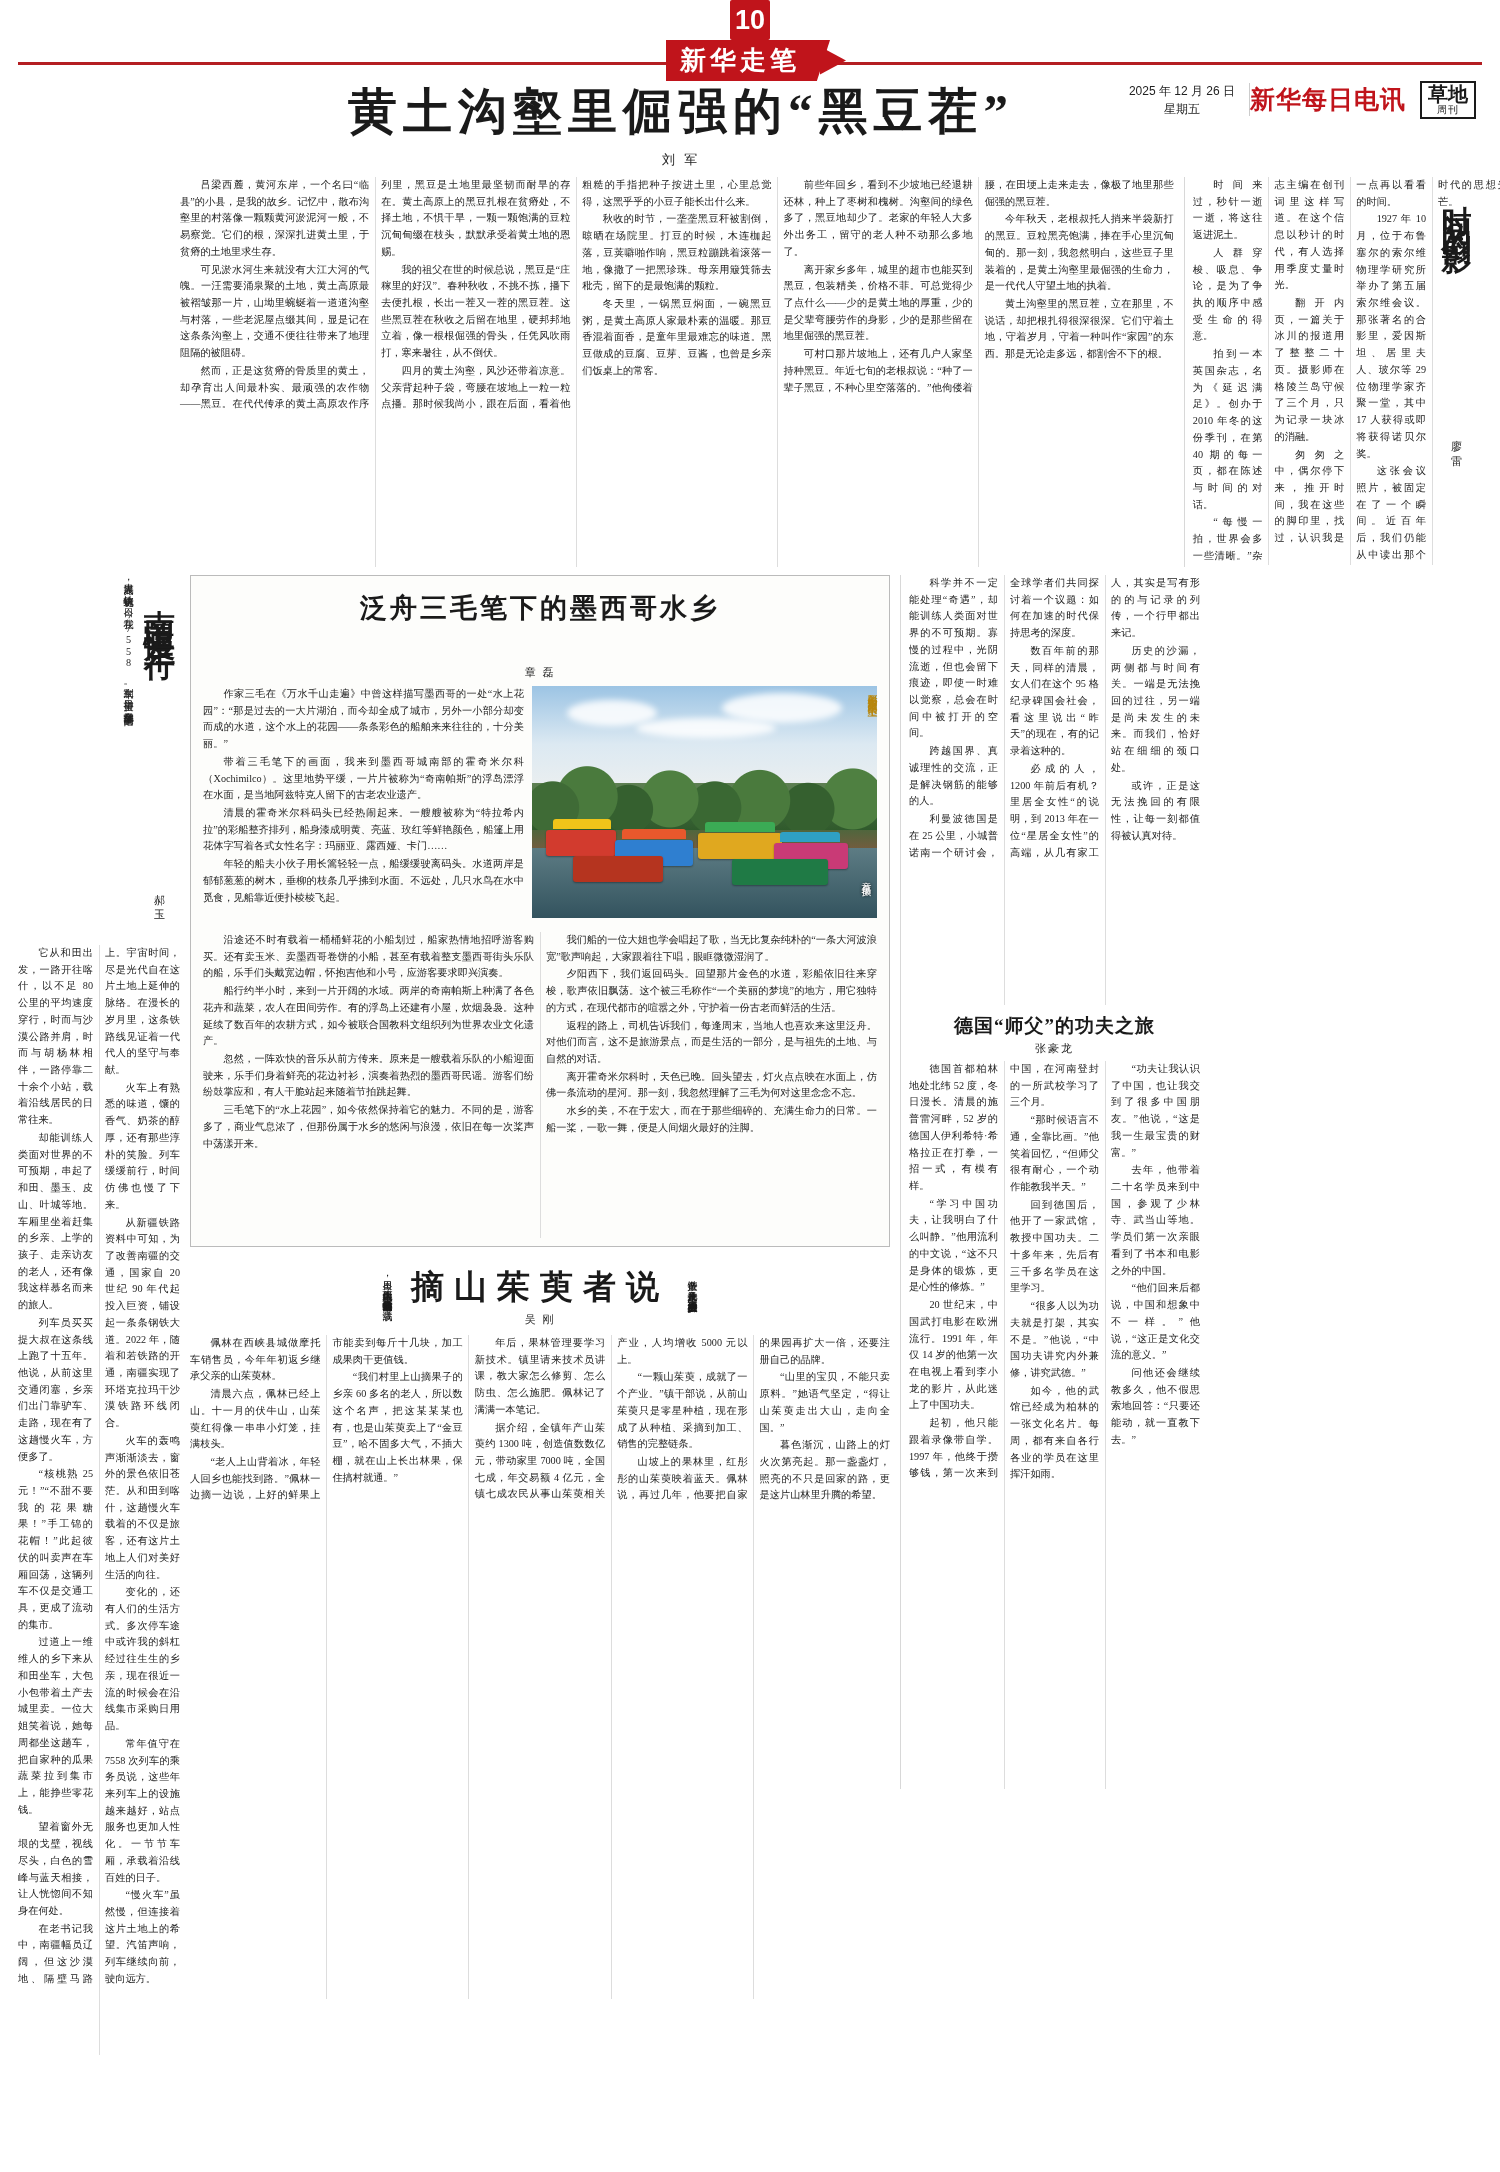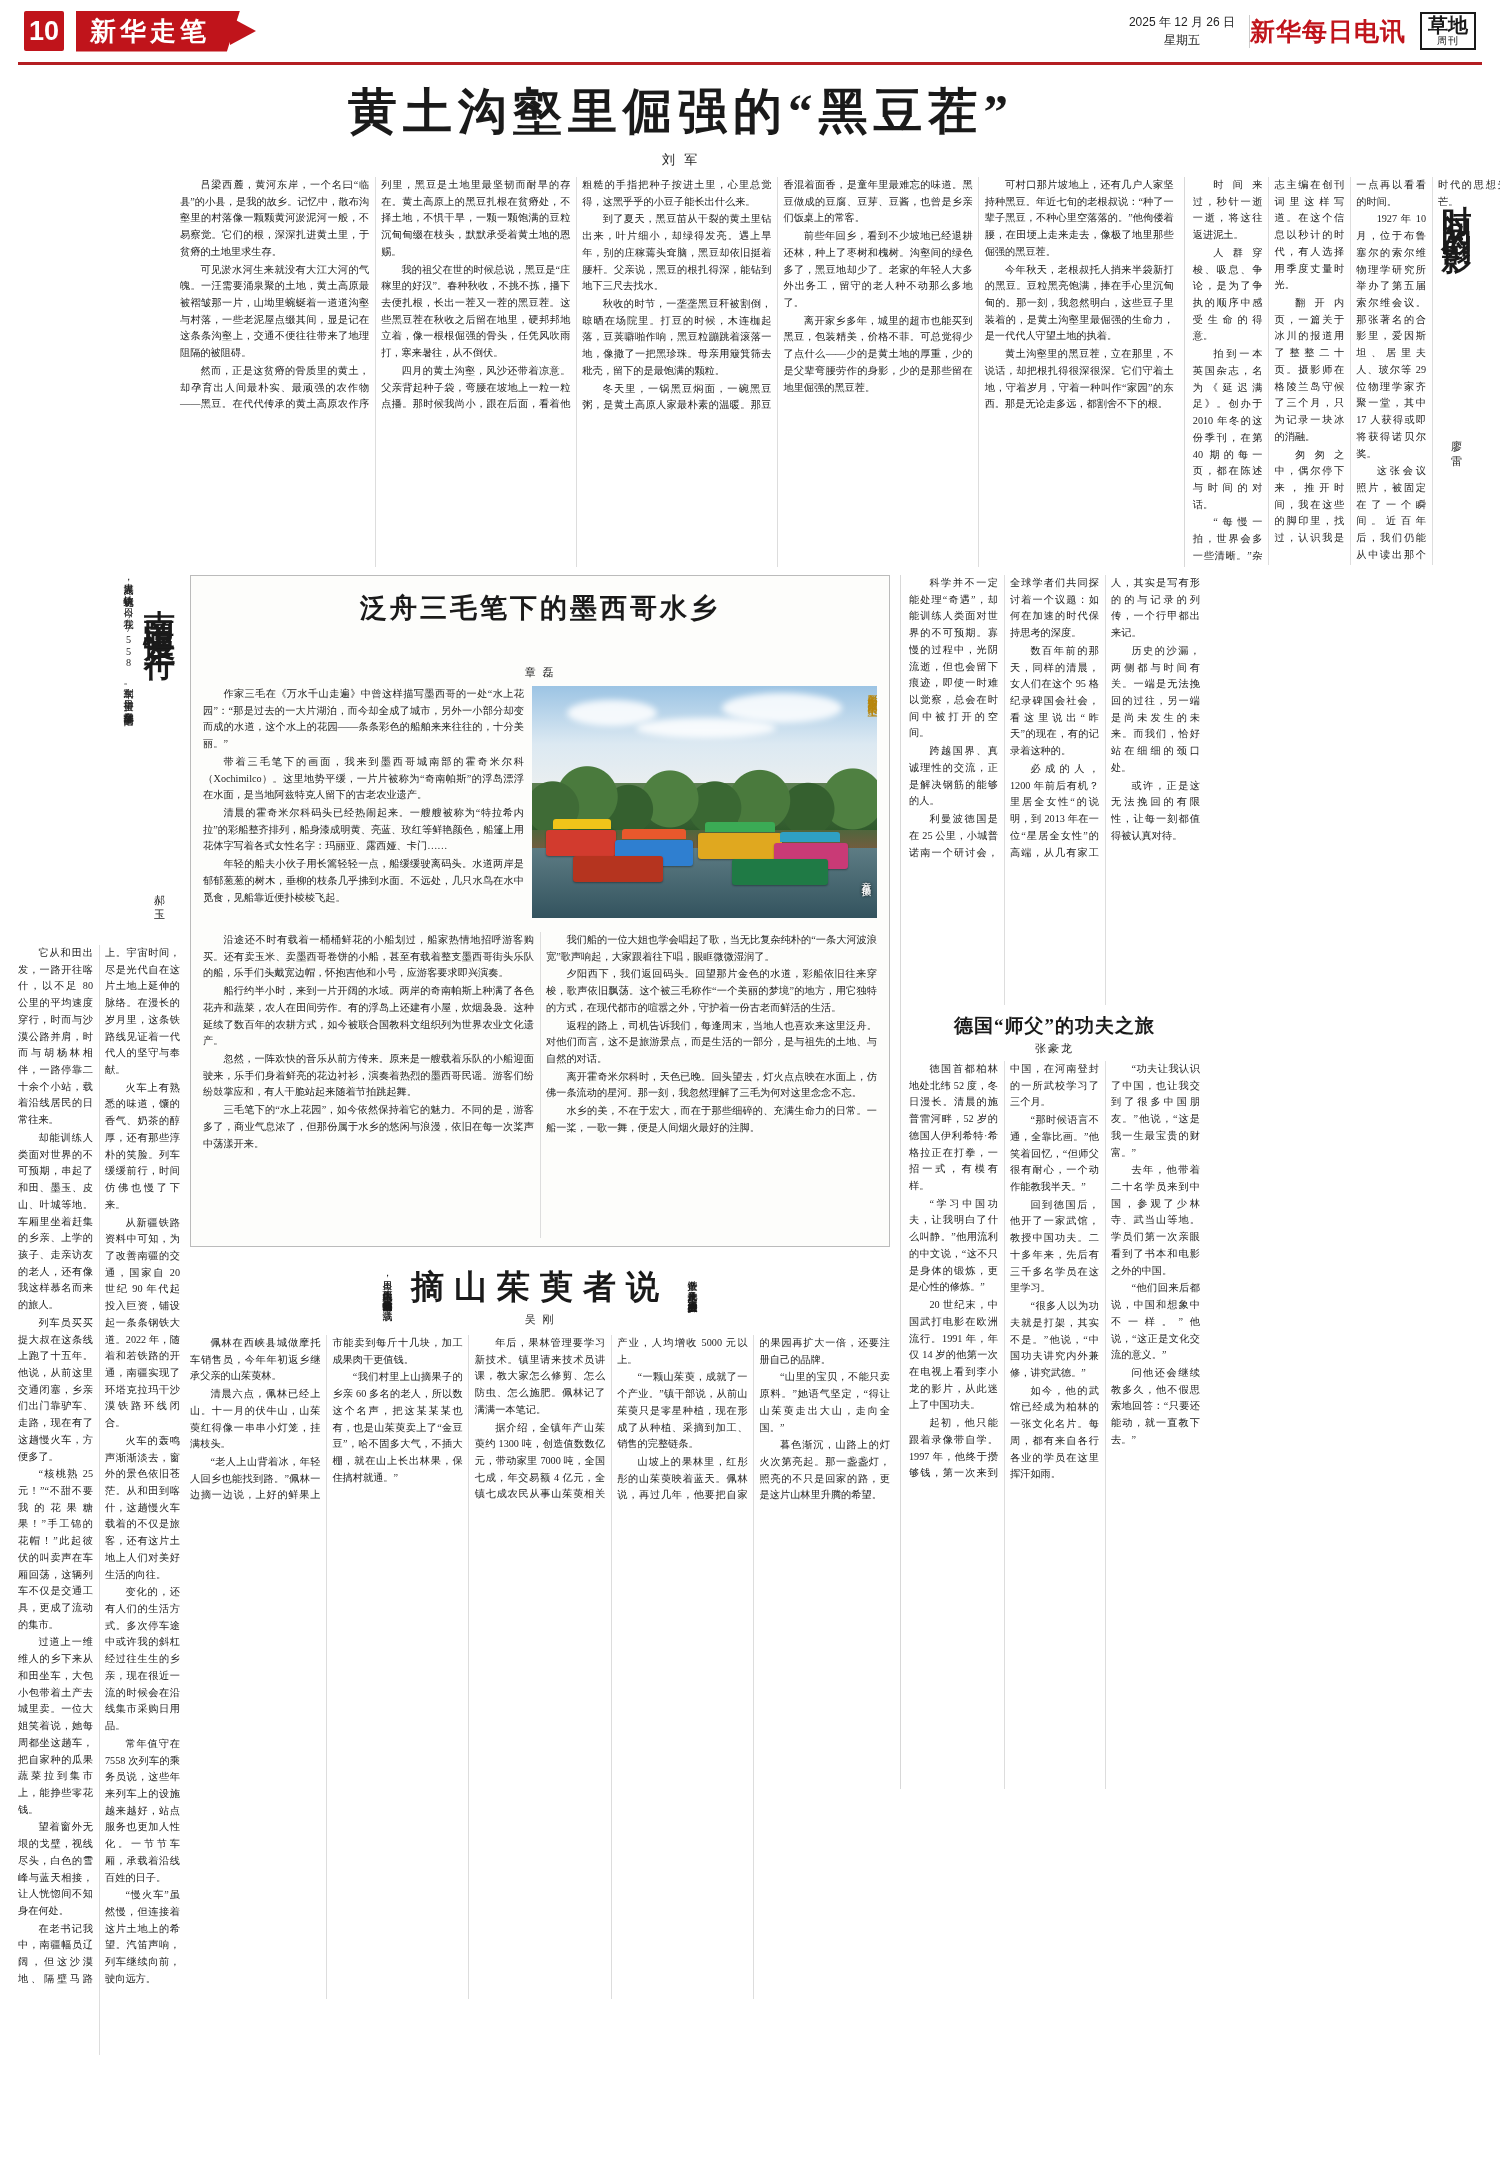--- a/index.html
+++ b/index.html
@@ -25,20 +25,21 @@
   }
 
   
   .masthead {
     height: 62px;
     display: flex;
     align-items: center;
     position: relative;
     border-bottom: 3px solid #b41e22;
     padding: 0 6px;
+    flex-direction: column;
   }
   .page-number {
     width: 40px; height: 40px;
     background: #c0141b;
     color: #fff;
     font-size: 27px;
     font-weight: bold;
     display: flex; align-items: center; justify-content: center;
     font-family: "Liberation Sans", sans-serif;
     border-radius: 2px;
@@ -340,21 +341,20 @@
   <div class="grid">
 
     <div class="col" style="width:1000px; margin-left:162px;">
       <div class="hbody colbox" style="column-count:5; height:390px;">
         <div id="main-paras">
             <p>吕梁西麓，黄河东岸，一个名曰“临县”的小县，是我的故乡。记忆中，散布沟壑里的村落像一颗颗黄河淤泥河一般，不易察觉。它们的根，深深扎进黄土里，于贫瘠的土地里求生存。</p>
             <p>可见淤水河生来就没有大江大河的气魄。一汪需要涌泉聚的土地，黄土高原最被褶皱那一片，山坳里蜿蜒着一道道沟壑与村落，一些老泥屋点缀其间，显是记在这条条沟壑上，交通不便往往带来了地理阻隔的被阻碍。</p>
             <p>然而，正是这贫瘠的骨质里的黄土，却孕育出人间最朴实、最顽强的农作物——黑豆。在代代传承的黄土高原农作序列里，黑豆是土地里最坚韧而耐旱的存在。黄土高原上的黑豆扎根在贫瘠处，不择土地，不惧干旱，一颗一颗饱满的豆粒沉甸甸缀在枝头，默默承受着黄土地的恩赐。</p>
             <p>我的祖父在世的时候总说，黑豆是“庄稼里的好汉”。春种秋收，不挑不拣，播下去便扎根，长出一茬又一茬的黑豆茬。这些黑豆茬在秋收之后留在地里，硬邦邦地立着，像一根根倔强的骨头，任凭风吹雨打，寒来暑往，从不倒伏。</p>
             <p>四月的黄土沟壑，风沙还带着凉意。父亲背起种子袋，弯腰在坡地上一粒一粒点播。那时候我尚小，跟在后面，看着他粗糙的手指把种子按进土里，心里总觉得，这黑乎乎的小豆子能长出什么来。</p>
-            <p>到了夏天，黑豆苗从干裂的黄土里钻出来，叶片细小，却绿得发亮。遇上旱年，别的庄稼蔫头耷脑，黑豆却依旧挺着腰杆。父亲说，黑豆的根扎得深，能钻到地下三尺去找水。</p>
             <p>秋收的时节，一垄垄黑豆秆被割倒，晾晒在场院里。打豆的时候，木连枷起落，豆荚噼啪作响，黑豆粒蹦跳着滚落一地，像撒了一把黑珍珠。母亲用簸箕筛去秕壳，留下的是最饱满的颗粒。</p>
             <p>冬天里，一锅黑豆焖面，一碗黑豆粥，是黄土高原人家最朴素的温暖。那豆香混着面香，是童年里最难忘的味道。黑豆做成的豆腐、豆芽、豆酱，也曾是乡亲们饭桌上的常客。</p>
             <p>前些年回乡，看到不少坡地已经退耕还林，种上了枣树和槐树。沟壑间的绿色多了，黑豆地却少了。老家的年轻人大多外出务工，留守的老人种不动那么多地了。</p>
             <p>离开家乡多年，城里的超市也能买到黑豆，包装精美，价格不菲。可总觉得少了点什么——少的是黄土地的厚重，少的是父辈弯腰劳作的身影，少的是那些留在地里倔强的黑豆茬。</p>
             <p>可村口那片坡地上，还有几户人家坚持种黑豆。年近七旬的老根叔说：“种了一辈子黑豆，不种心里空落落的。”他佝偻着腰，在田埂上走来走去，像极了地里那些倔强的黑豆茬。</p>
             <p>今年秋天，老根叔托人捎来半袋新打的黑豆。豆粒黑亮饱满，捧在手心里沉甸甸的。那一刻，我忽然明白，这些豆子里装着的，是黄土沟壑里最倔强的生命力，是一代代人守望土地的执着。</p>
             <p>黄土沟壑里的黑豆茬，立在那里，不说话，却把根扎得很深很深。它们守着土地，守着岁月，守着一种叫作“家园”的东西。那是无论走多远，都割舍不下的根。</p>
           </div>
       </div>
     </div>

